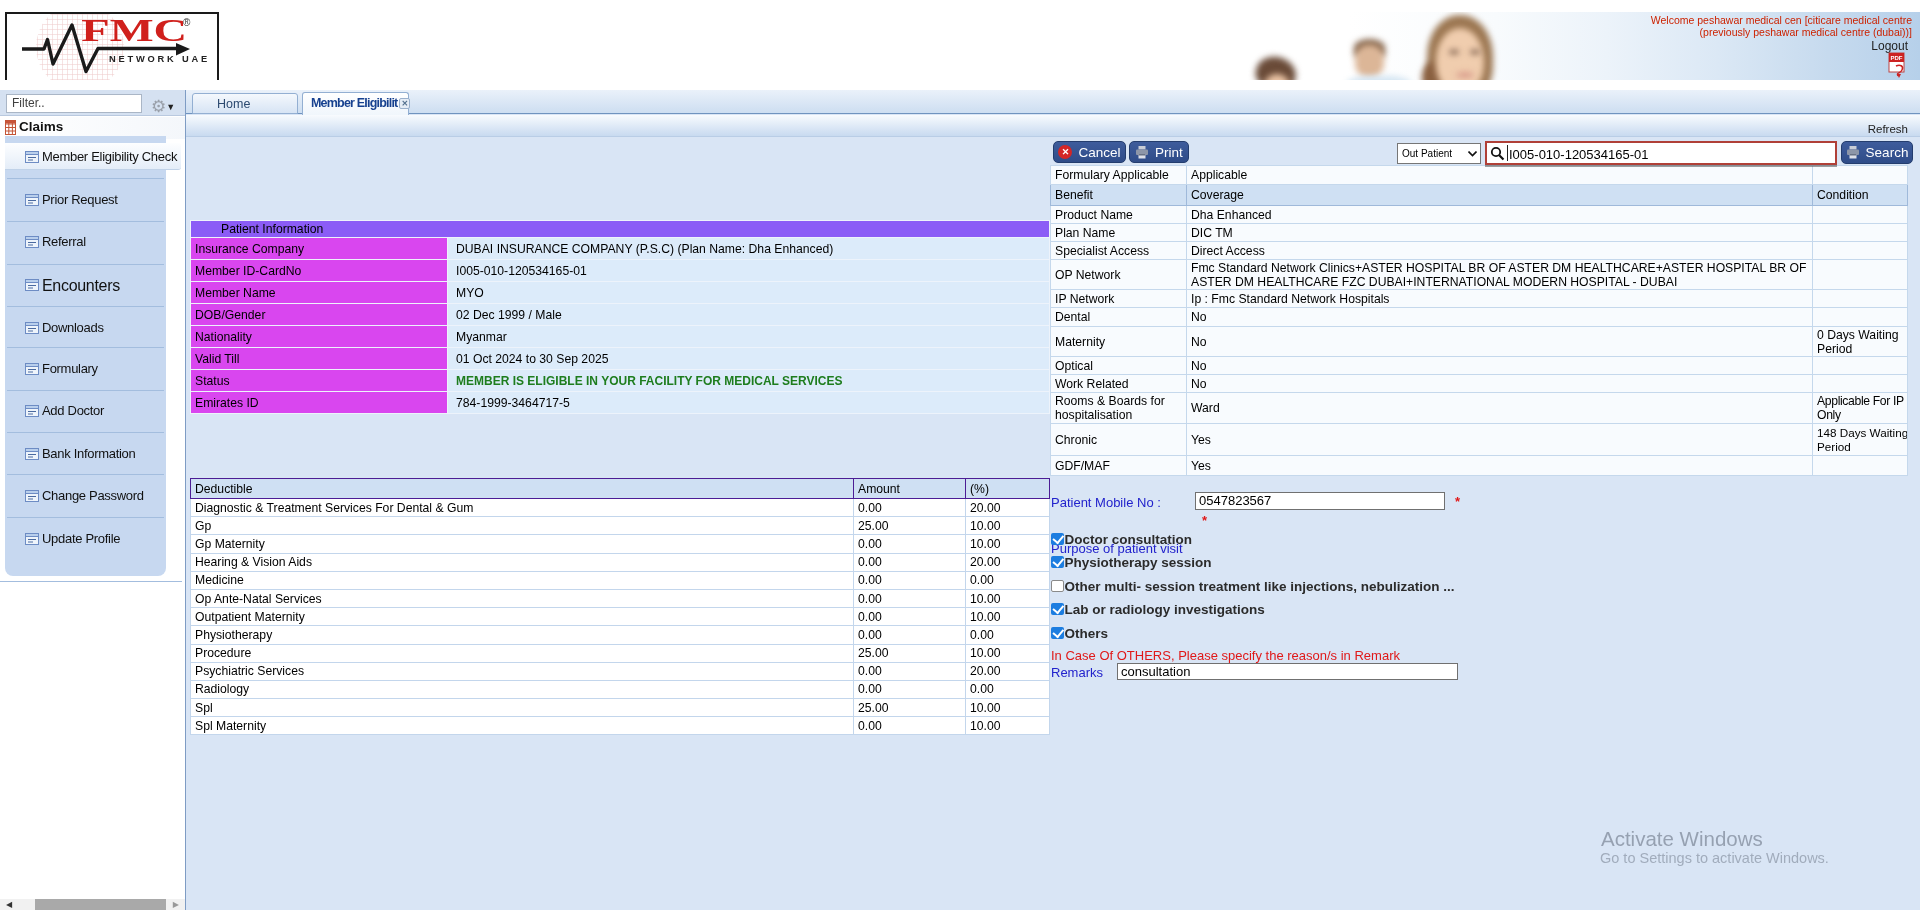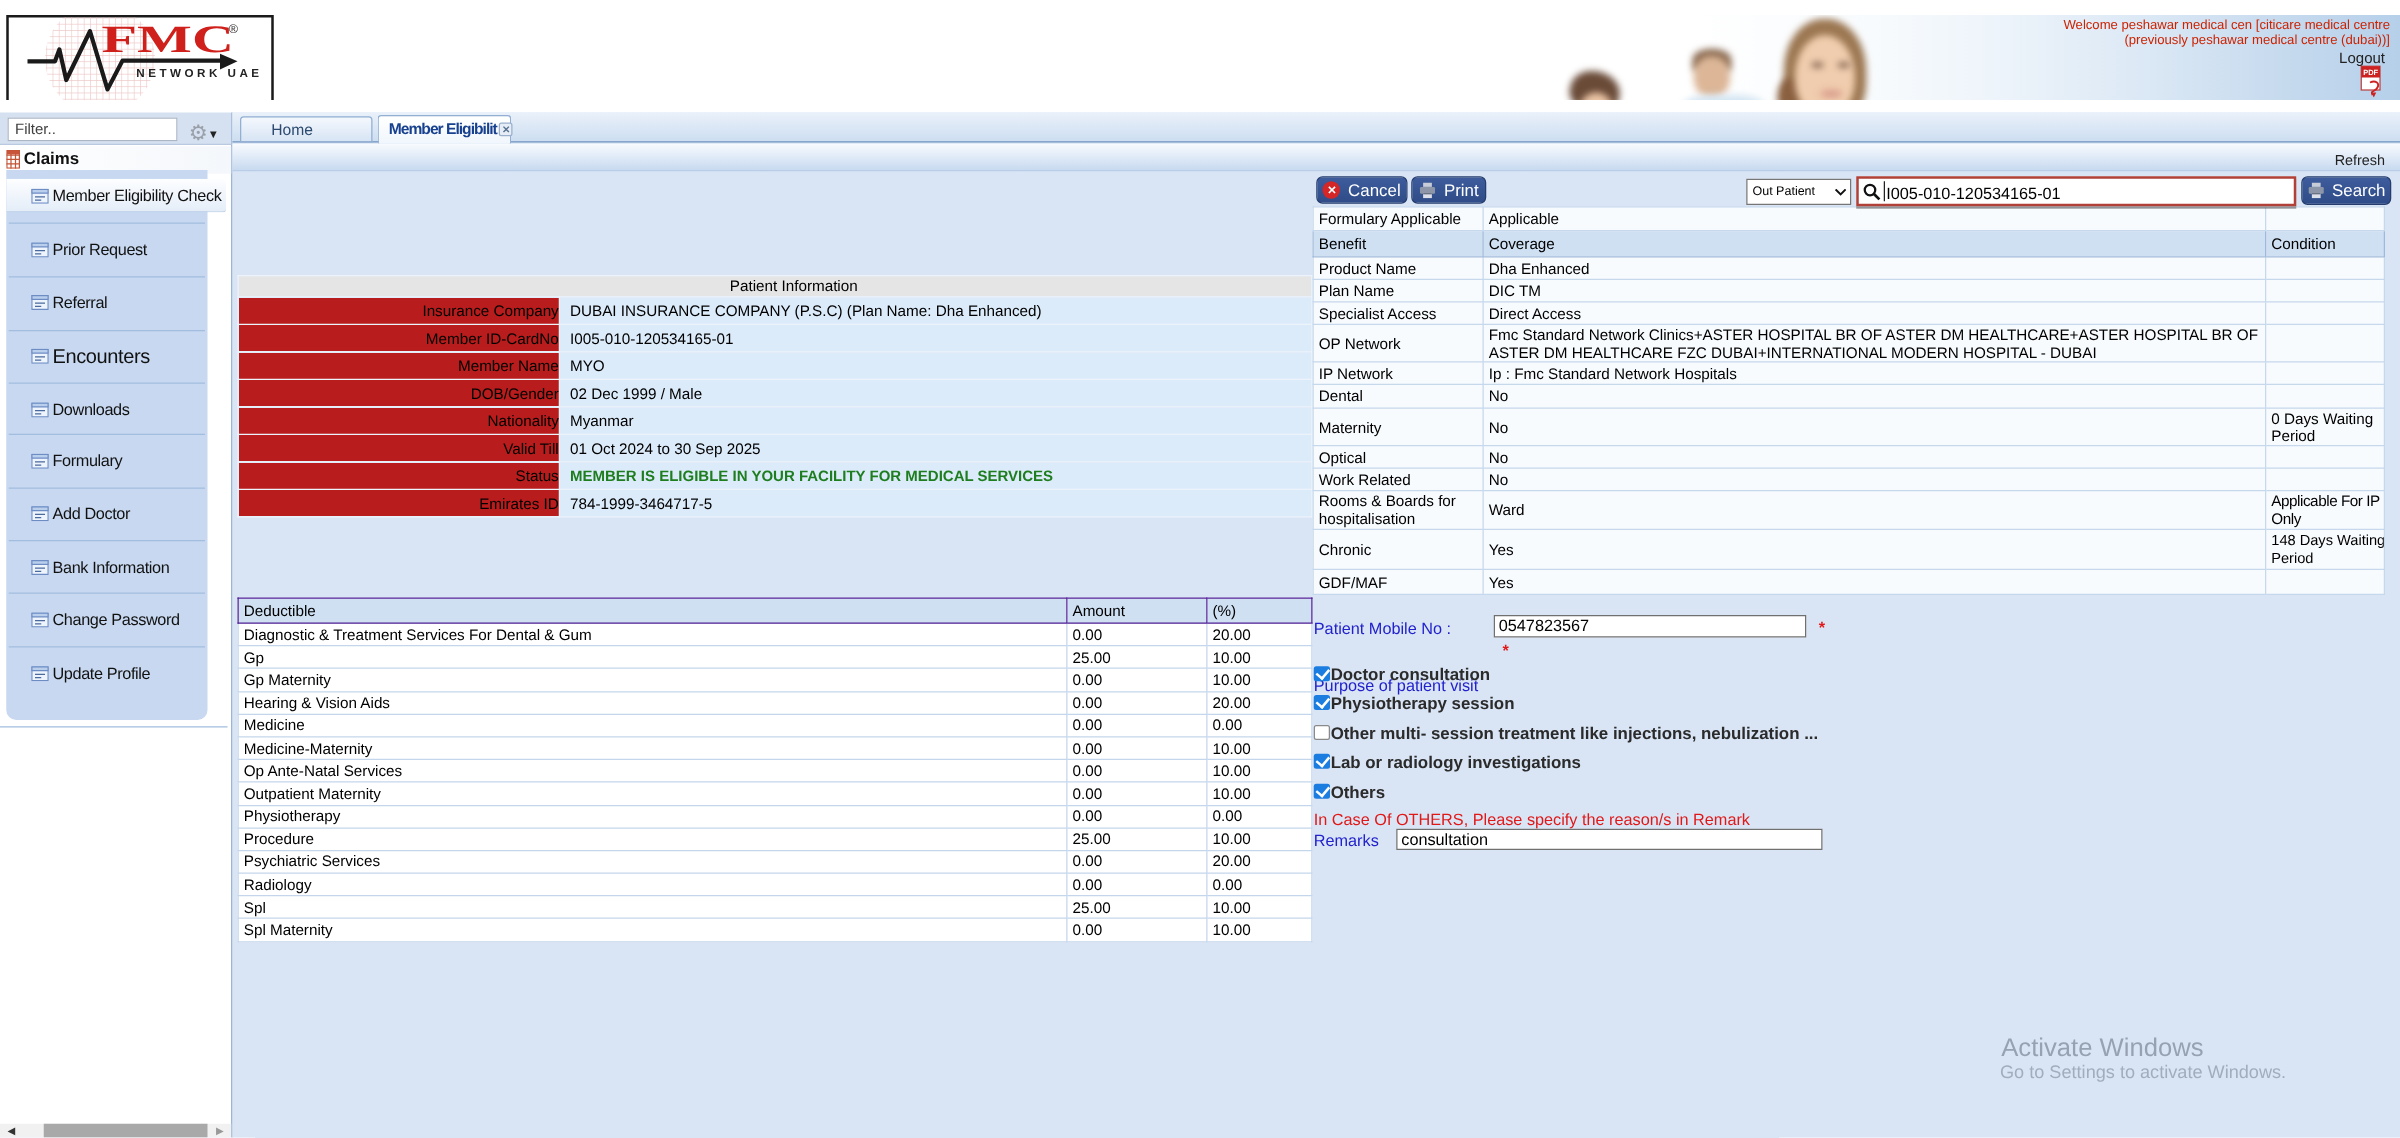--- a/index.html
+++ b/index.html
@@ -23,23 +23,23 @@
 
 #main{position:absolute;left:186px;top:90px;width:1734px;height:820px;background:#d9e5f5;}
 #tabstrip{position:absolute;left:0;top:0;width:1734px;height:24px;background:linear-gradient(#eaf1fa,#cddeF1);border-bottom:1px solid #6f93bf;}
 #band{position:absolute;left:0;top:25px;width:1734px;height:22px;background:linear-gradient(#f8fbfe,#c8daf0);border-bottom:1px solid #b9cde6;}
 
 table{border-collapse:collapse;table-layout:fixed;}
 td,th{font-size:12.2px;font-weight:normal;text-align:left;overflow:hidden;white-space:nowrap;padding:0 0 0 4px;}
 
 #ptable{position:absolute;left:190px;top:220px;width:859px;border:1px solid #a7c0de;}
 #ptable td{height:22px;border:1px solid #edf3fb;}
-#ptable .l{background:#b91c1c;width:257px;text-align:right;}
+#ptable .l{background:#d946ef;width:257px;}
 #ptable .v{background:#dcebfa;padding-left:8px;}
-#ptable th{height:17px;background:#e5e5e5;text-align:center;border:1px solid #edf3fb;padding-left:30px;}
+#ptable th{height:17px;background:#8b5cf6;border:1px solid #edf3fb;padding-left:30px;}
 
 #dtable{position:absolute;left:190px;top:478px;width:859px;border:1px solid #a7c0de;background:#fff;}
 #dtable td{height:18.2px;border:1px solid #c3d6ec;background:#fff;}
 #dtable th{height:20px;background:#cfe0f3;border:1px solid #4c1d95;}
 
 #btable{position:absolute;left:1050px;top:165px;width:857px;border:1px solid #8aa6c8;background:#f8fbfe;}
 #btable td{border:1px solid #c5d8ec;background:#f8fbfe;vertical-align:middle;}
 #btable th{height:21px;background:#cfe0f3;border:1px solid #9fb9da;}
 #btable td.wrap{white-space:normal;line-height:14px;}
 
@@ -292,25 +292,20 @@
       </tr>
   <tr>
         <td>Hearing &amp; Vision Aids</td>
         <td>0.00</td>
         <td>20.00</td>
       </tr>
   <tr>
         <td>Medicine</td>
         <td>0.00</td>
         <td>0.00</td>
-      </tr>
-  <tr>
-        <td>Medicine-Maternity</td>
-        <td>0.00</td>
-        <td>10.00</td>
       </tr>
   <tr>
         <td>Op Ante-Natal Services</td>
         <td>0.00</td>
         <td>10.00</td>
       </tr>
   <tr>
         <td>Outpatient Maternity</td>
         <td>0.00</td>
         <td>10.00</td>

